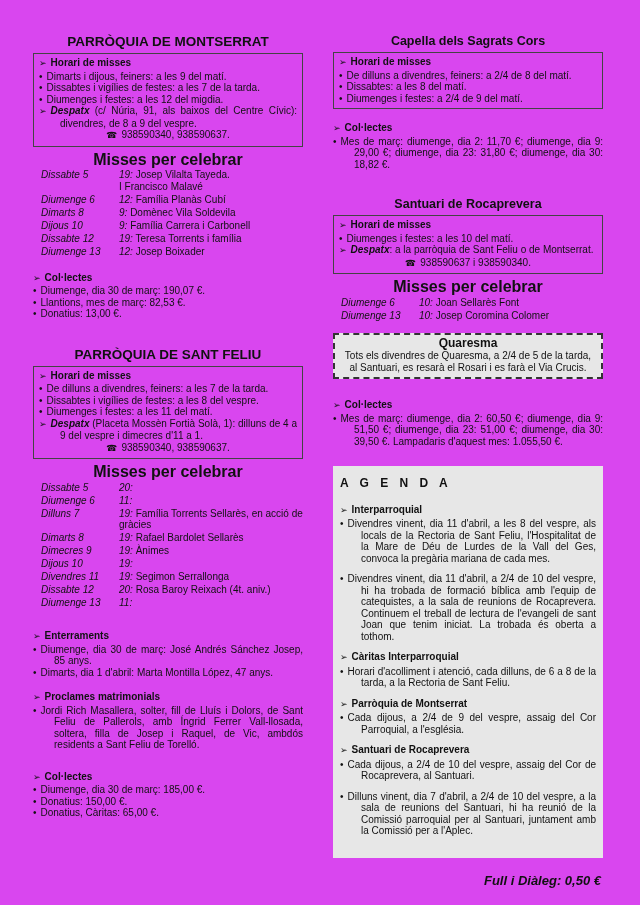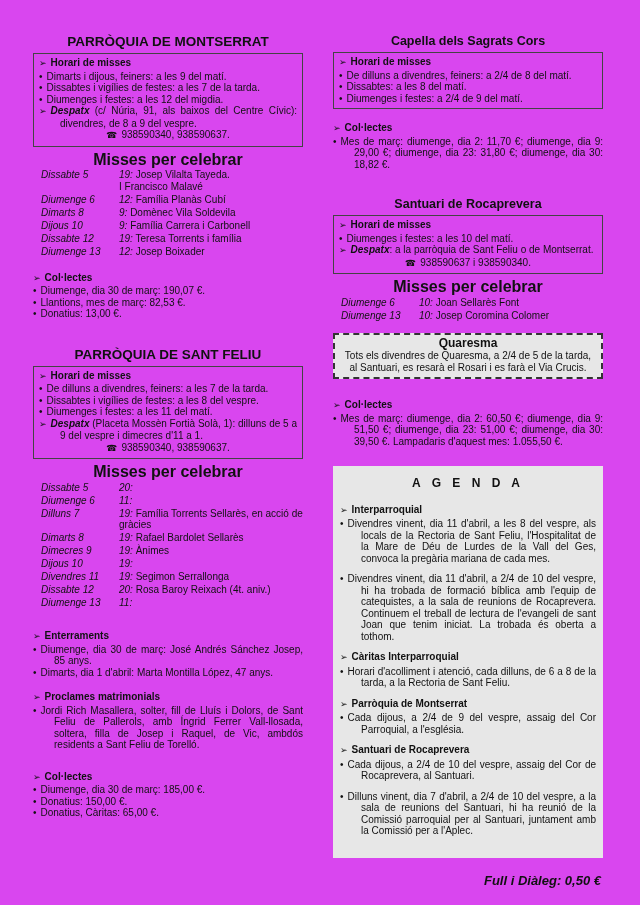--- a/index.html
+++ b/index.html
@@ -25,21 +25,21 @@
   .mrow{display:grid;grid-template-columns:78px 1fr;padding:0 0 1.5px 8px;}
   .mday{font-style:italic;}
   .mtime{font-style:italic;}
   .mname{white-space:pre-line;}
   .sect{margin-top:13px;}
   .sect2{margin-top:20px;}
   .gap-big{margin-top:27px;}
   .qbox{border:2px dashed #333;background:#e7e7e7;text-align:center;padding:3px 6px 4px 6px;margin-top:10px;}
   .qtitle{font-size:12px;font-weight:bold;margin-bottom:1px;}
   .agenda{background:#e7e7e7;padding:10px 7px 12px 7px;margin-top:19px;}
-  .agenda-title{font-size:12px;font-weight:bold;text-align:center;letter-spacing:4px;margin:2px 0 14px 0;}
+  .agenda-title{font-size:12px;font-weight:bold;letter-spacing:4px;margin:2px 0 14px 0;}
   .agenda .li{margin-bottom:9px;}
   .agenda .arrowline{margin-bottom:2px;}
   .footer{margin-top:17px;text-align:right;font-weight:bold;font-style:italic;font-size:13px;padding-right:2px;}
 </style>
 </head>
 <body>
 
 <div class="page">
 <div class="cols">
 
@@ -91,21 +91,21 @@
       </div>
     </section>
 
     <section class="gap-big">
       <div class="big-title">PARRÒQUIA DE SANT FELIU</div>
       <div class="box">
         <div class="line arrowline"><span class="g arrow-g">➢</span><span>Horari de misses</span></div>
         <div class="line li"><span class="g">•</span><span>De dilluns a divendres, feiners: a les 7 de la tarda.</span></div>
         <div class="line li"><span class="g">•</span><span>Dissabtes i vigílies de festes: a les 8 del vespre.</span></div>
         <div class="line li"><span class="g">•</span><span>Diumenges i festes: a les 11 del matí.</span></div>
-        <div class="line li"><span class="g arrow-g">➢</span><b><i>Despatx</i></b><span> (Placeta Mossèn Fortià Solà, 1): dilluns de 5 a 9 del vespre i dimecres d'11 a 1.</span></div>
+        <div class="line li"><span class="g arrow-g">➢</span><b><i>Despatx</i></b><span> (Placeta Mossèn Fortià Solà, 1): dilluns de 4 a 9 del vespre i dimecres d'11 a 1.</span></div>
         <div class="line nojust"><span class="g phone-g">☎</span><span>938590340, 938590637.</span></div>
       </div>
       <div class="sec-heading">Misses per celebrar</div>
       <div>
         <div class="mrow">
               <span class="mday">Dissabte 5</span>
               <span class="mname"><i class="mtime">20:</i> <span></span></span>
             </div>
         <div class="mrow">
               <span class="mday">Diumenge 6</span>

